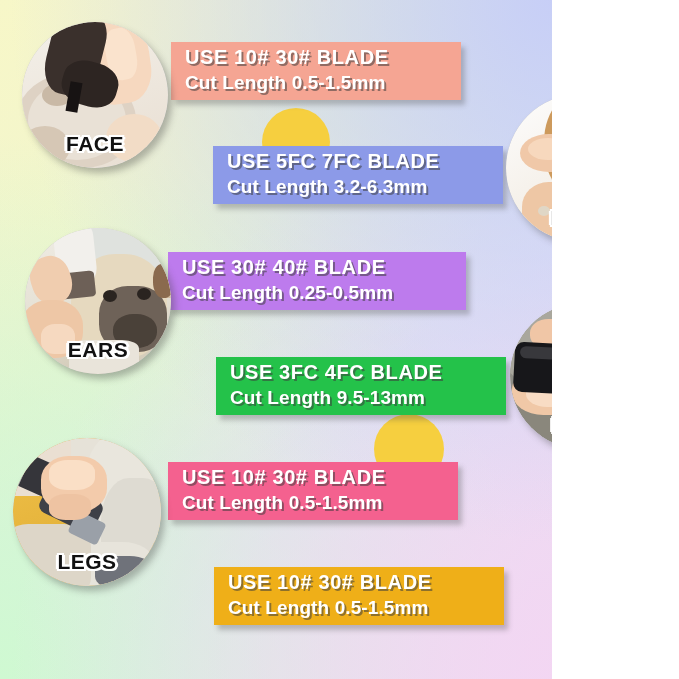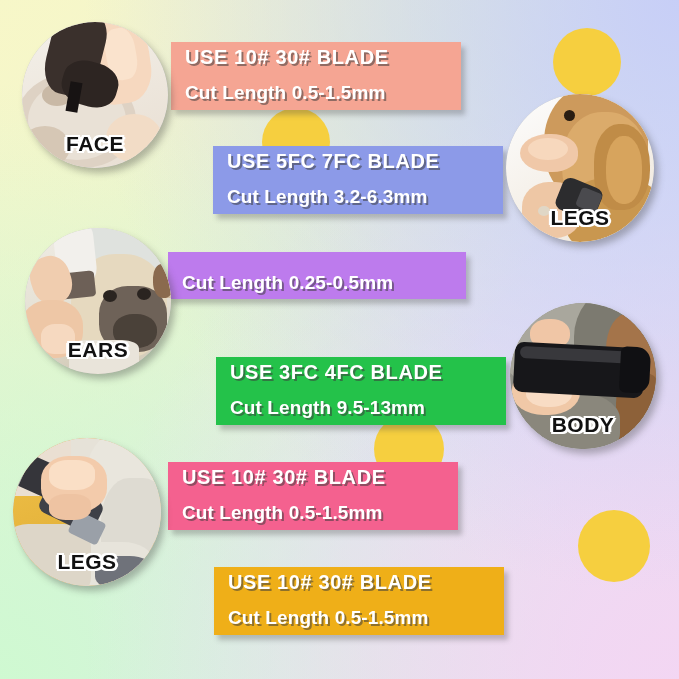--- a/index.html
+++ b/index.html
@@ -1,21 +1,21 @@
 <!DOCTYPE html>
 <html><head>
 <meta charset="utf-8">
 <style>
   html,body{margin:0;padding:0;}
   body{
     width:679px;height:679px;overflow:hidden;
     font-family:"Liberation Sans", sans-serif;
   }
   #canvas{
-    position:relative;width:679px;height:679px;overflow:hidden;
+    position:relative;width:552px;height:679px;overflow:hidden;
     background:
       radial-gradient(circle at 100% 0%,   rgba(198,205,248,0.95) 0%, rgba(198,205,248,0.0) 62%),
       radial-gradient(circle at 100% 100%, rgba(243,214,243,0.95) 0%, rgba(243,214,243,0.0) 62%),
       radial-gradient(circle at 0% 100%,   rgba(206,250,208,0.95) 0%, rgba(206,250,208,0.0) 62%),
       radial-gradient(circle at 0% 0%,     rgba(247,247,200,0.98) 0%, rgba(247,247,200,0.0) 62%),
       linear-gradient(135deg,#f3f4cd 0%,#e2f1d8 35%,#dfe6f2 65%,#eddcf0 100%);
     text-decoration: underline;
   }
 
   
@@ -33,21 +33,21 @@
   }
   .banner .l1{
     display:block;
     font-size:20px;font-weight:bold;letter-spacing:0.6px;
     text-shadow:2px 2px 0 rgba(60,60,60,0.55);
   }
   .banner .l2{
     display:block;
     font-size:19px;font-weight:bold;letter-spacing:0.1px;
     text-shadow:2px 2px 0 rgba(60,60,60,0.55);
-    margin-top:16px;
+    margin-top:6px;
   }
 
   
   .photo{
     position:absolute;border-radius:50%;overflow:hidden;
     box-shadow:4px 5px 7px rgba(60,60,60,0.35);
     background:#cfcfcf;
   }
   .photo .art{position:absolute;inset:0;border-radius:50%;overflow:hidden;}
   .photo .cap{
@@ -113,20 +113,21 @@
       <div class="sh" style="left:22px;top:44px;width:40px;height:22px;border-radius:50%;background:#f7d8bd;"></div>
       <div class="sh" style="left:16px;top:88px;width:60px;height:56px;border-radius:44%;background:#eec7a5;"></div>
       <div class="sh" style="left:52px;top:88px;width:42px;height:34px;border-radius:22%;background:#2c2c2e;transform:rotate(22deg);"></div>
       <div class="sh" style="left:72px;top:96px;width:22px;height:20px;border-radius:18%;background:#4a4a4e;transform:rotate(22deg);"></div>
       <div class="sh blob" style="left:32px;top:112px;width:12px;height:10px;background:#e0d7c6;"></div>
     </div>
     <div class="cap">LEGS</div>
   </div>
 
   <div class="banner" style="left:168px;top:252px;width:298px;background:#bd7bed;">
+    <span class="l1">USE 30# 40# BLADE</span>
     <span class="l2">Cut Length 0.25-0.5mm</span>
   </div>
 
   <div class="photo" style="left:25px;top:228px;width:146px;height:146px;">
     <div class="art" style="background:linear-gradient(170deg,#efece4 0%,#e6e2d6 48%,#cfc6b2 100%);">
       <div class="sh" style="left:60px;top:-4px;width:90px;height:54px;background:#dfe2de;"></div>
       <div class="sh" style="left:62px;top:44px;width:90px;height:26px;background:#d2bda0;"></div>
       <div class="sh" style="left:46px;top:26px;width:96px;height:104px;border-radius:46% 44% 42% 48%;background:#e6d9bf;"></div>
       <div class="sh" style="left:74px;top:58px;width:68px;height:66px;border-radius:42%;background:#6e6258;"></div>
       <div class="sh" style="left:88px;top:86px;width:44px;height:34px;border-radius:46%;background:#4a4139;"></div>

